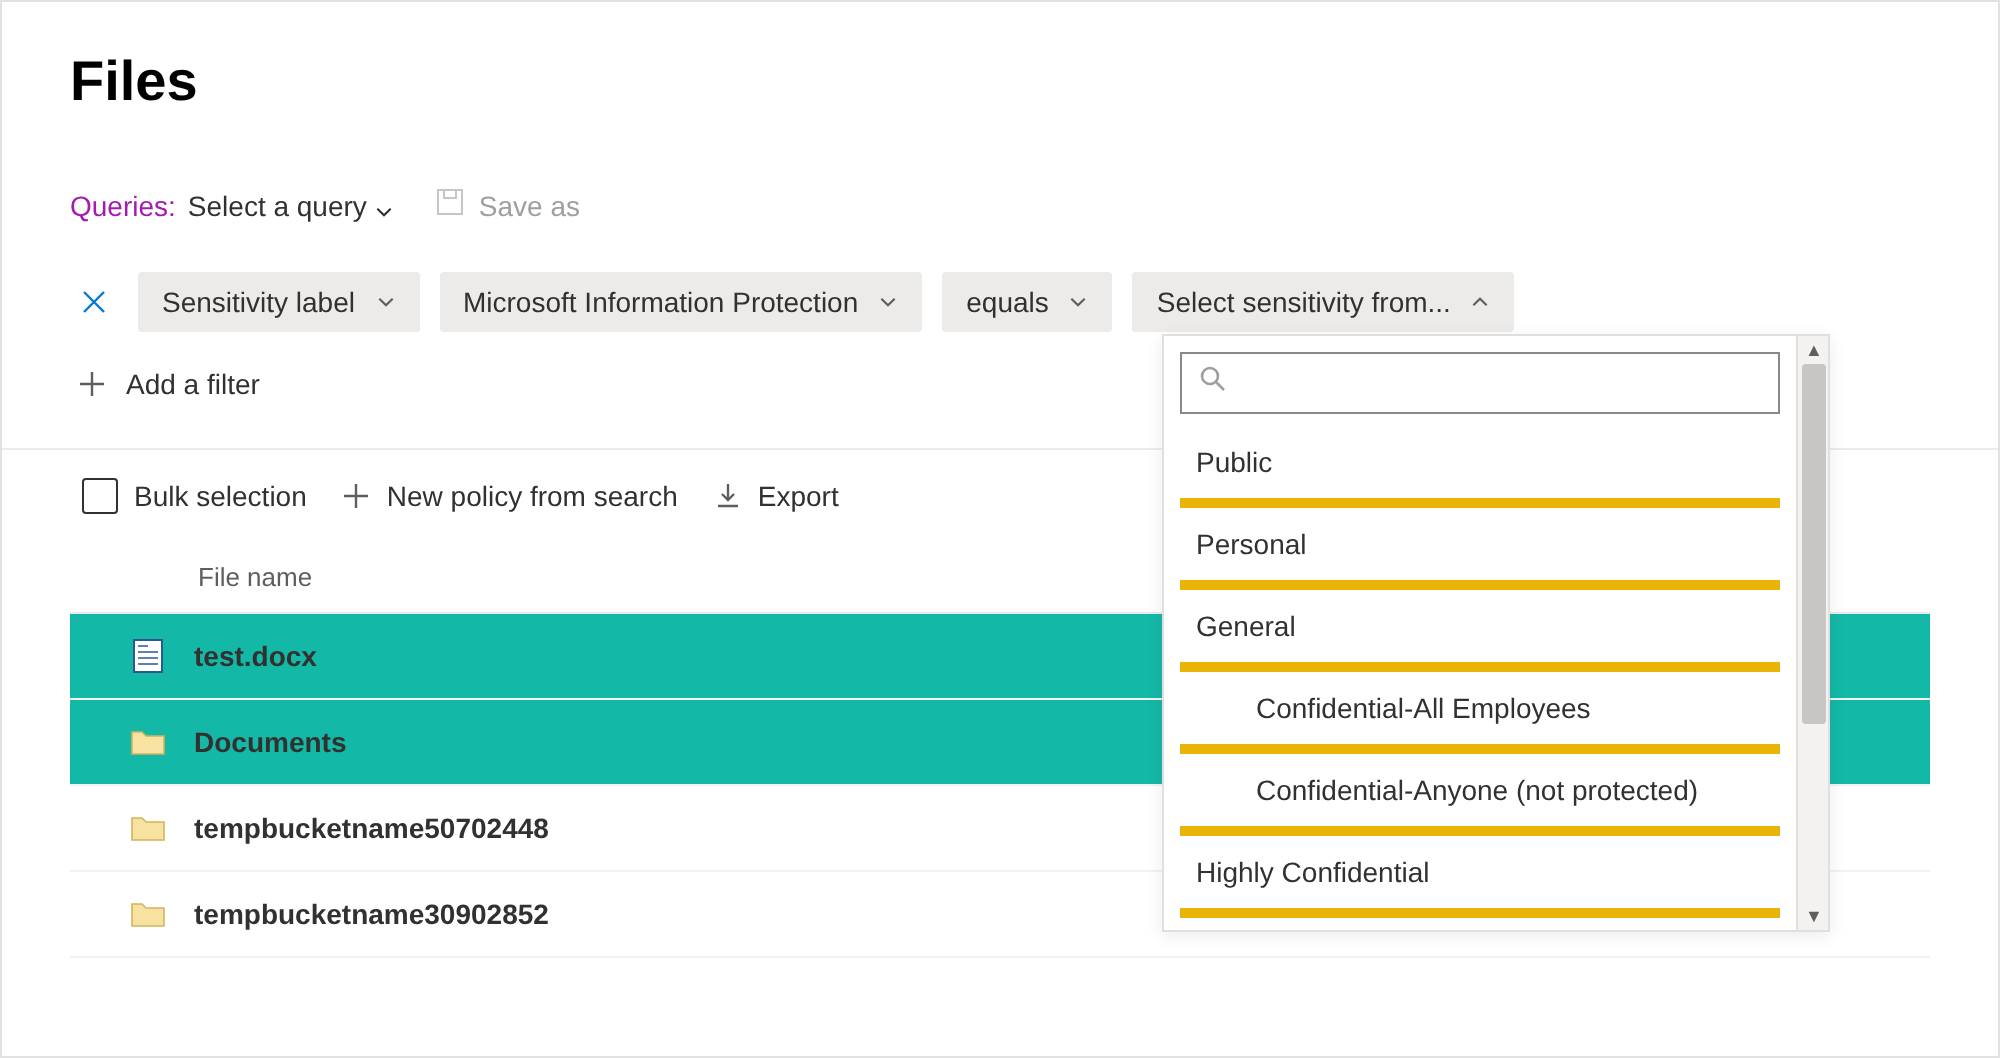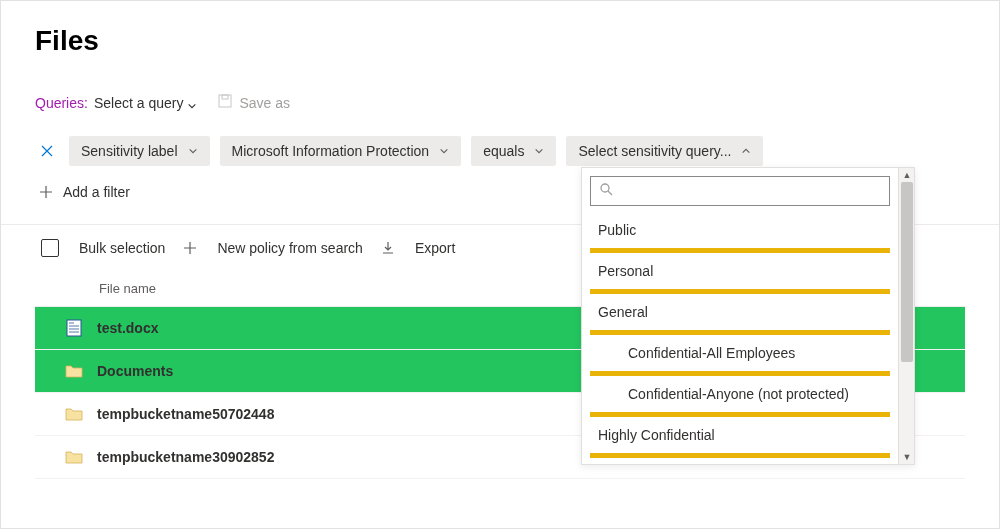--- a/index.html
+++ b/index.html
@@ -112,21 +112,21 @@
       display: flex;
       align-items: center;
       gap: 18px;
       padding: 14px 6px;
       font-size: 14px;
       color: #323130;
     }
     .toolbar-item {
       display: flex;
       align-items: center;
-      gap: 20px;
+      gap: 8px;
       cursor: pointer;
     }
     .checkbox {
       width: 18px;
       height: 18px;
       border: 1px solid #323130;
       border-radius: 2px;
       background: #fff;
       cursor: pointer;
     }
@@ -148,21 +148,21 @@
       display: flex;
       align-items: center;
       padding: 12px 0 12px 30px;
       border-bottom: 1px solid #f3f2f1;
       font-size: 14px;
       color: #323130;
       font-weight: 600;
       gap: 14px;
     }
     .file-row.shaded {
-      background: #22c55e;
+      background: #14b8a6;
     }
     .file-icon {
       width: 18px;
       height: 18px;
       display: flex;
       align-items: center;
       justify-content: center;
       flex-shrink: 0;
     }
     .dropdown-panel {
@@ -295,21 +295,21 @@
     </div>
     <div class="pill">
       <span>equals</span>
       <span class="chev">
         <svg width="10" height="10" viewBox="0 0 12 12" fill="none">
             <path d="M2 4 L6 8 L10 4" stroke="#605e5c" stroke-width="1.3"></path>
           </svg>
       </span>
     </div>
     <div class="pill">
-      <span>Select sensitivity query...</span>
+      <span>Select sensitivity from...</span>
       <span class="chev">
         <svg width="10" height="10" viewBox="0 0 12 12" fill="none">
             <path d="M2 8 L6 4 L10 8" stroke="#605e5c" stroke-width="1.3"></path>
           </svg>
       </span>
     </div>
   </div>
 
   <div class="add-filter-row">
     <span class="plus-icon">

